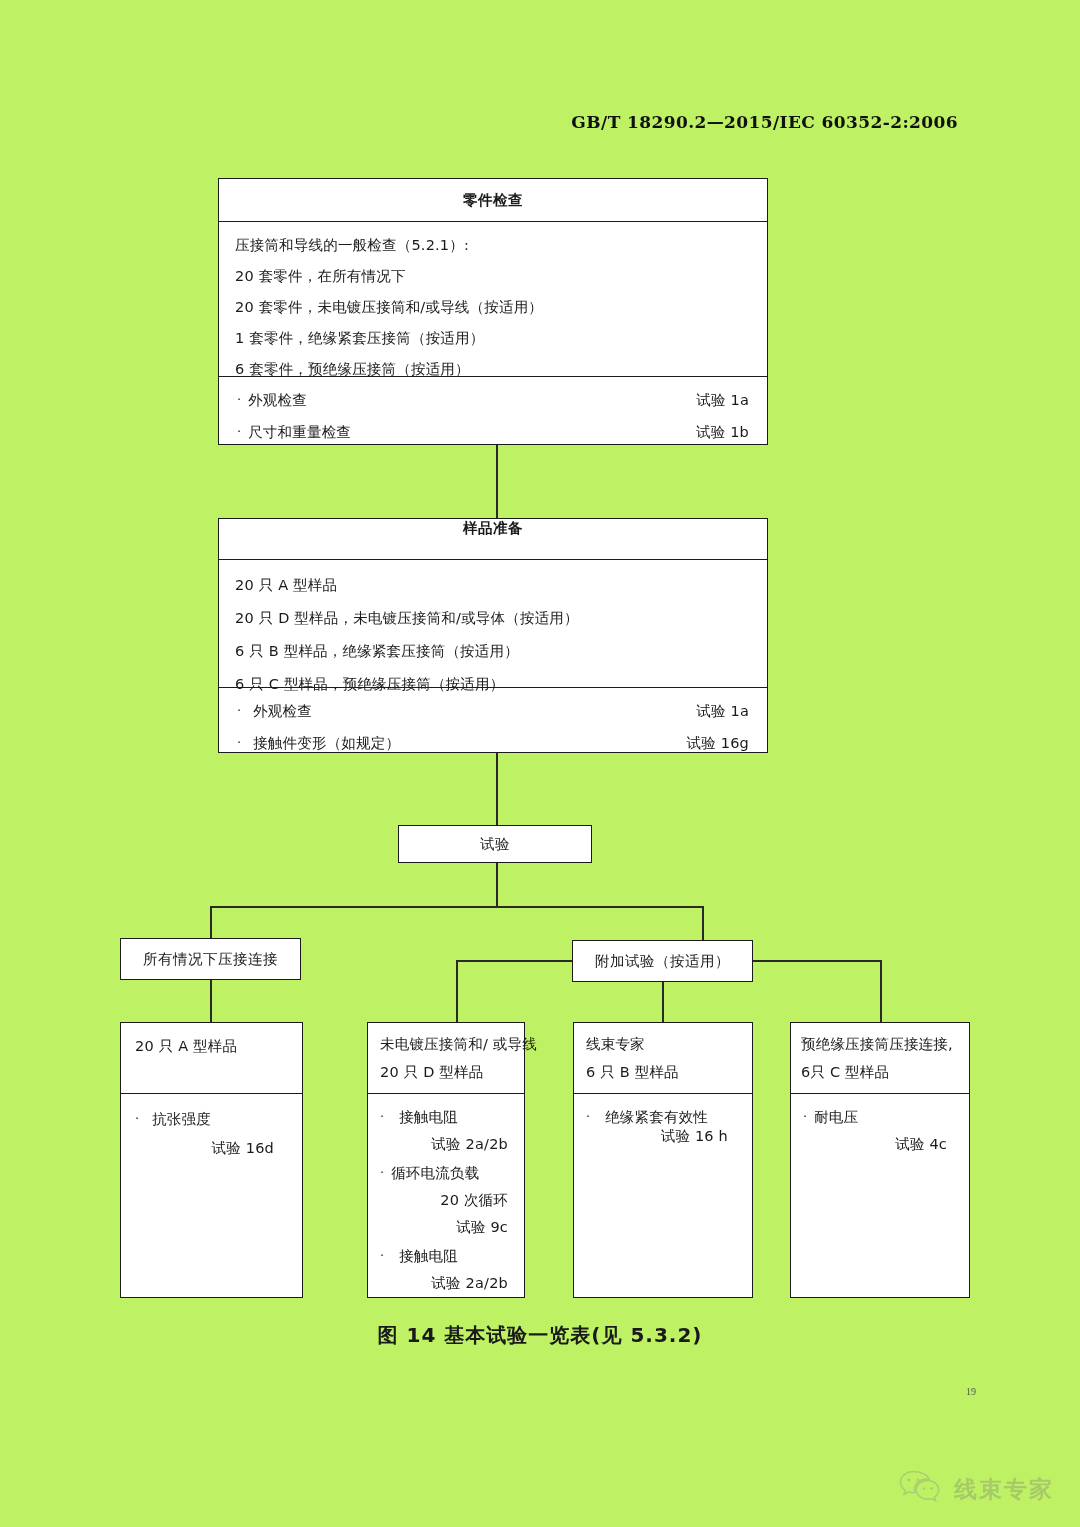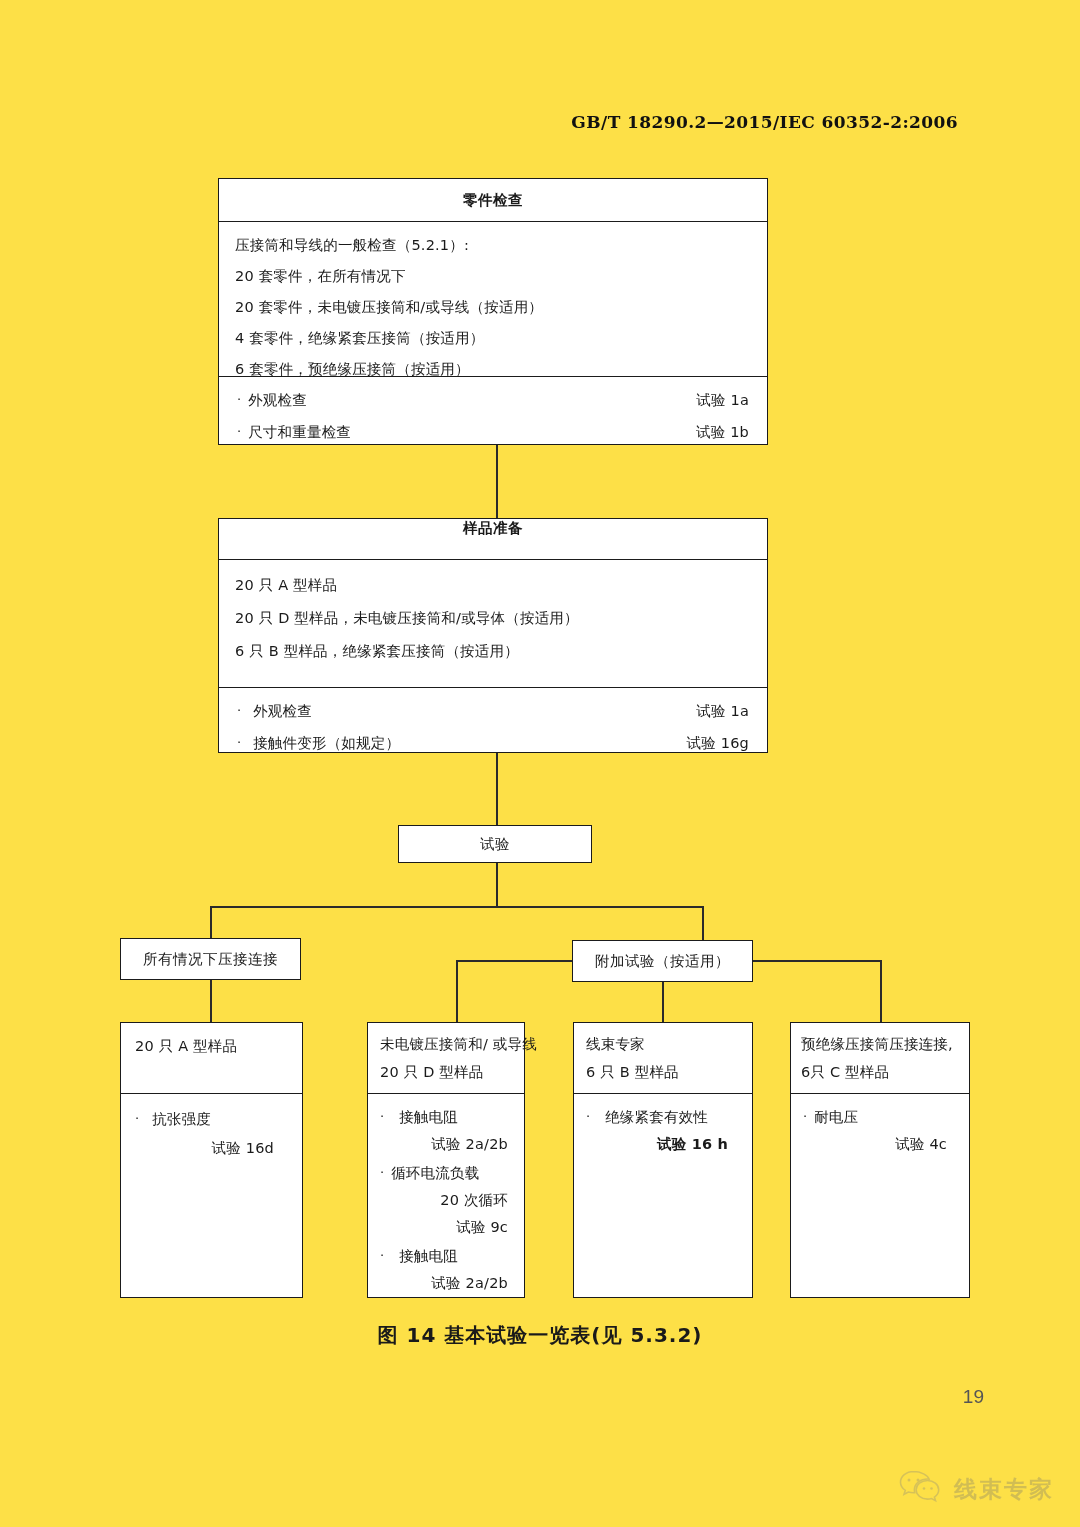--- a/index.html
+++ b/index.html
@@ -9,21 +9,21 @@
     background: #ffffff;
   }
   body {
     font-family: "DejaVu Sans", "Liberation Sans", sans-serif;
     color: #1a1a1a;
   }
   #page {
     position: relative;
     width: 1080px;
     height: 1527px;
-    background: #fde047;
+    background: #bef264;
     overflow: hidden;
   }
 
   
   .doc-header {
     position: absolute;
     top: 112px;
     right: 122px;
     font-family: "DejaVu Serif", "Liberation Serif", serif;
     font-weight: bold;
@@ -108,24 +108,24 @@
     left: 0;
     width: 1080px;
     top: 1322px;
     text-align: center;
     font-size: 20px;
     font-weight: bold;
     letter-spacing: 1px;
   }
   .pageno {
     position: absolute;
-    right: 96px;
+    right: 104px;
     top: 1386px;
-    font-family: Liberation Sans, sans-serif;
-    font-size: 19px;
+    font-family: Liberation Serif, serif;
+    font-size: 10px;
     color: #555;
   }
 
   
   .watermark {
     position: absolute;
     right: 26px;
     bottom: 18px;
     display: flex;
     align-items: center;
@@ -147,21 +147,21 @@
   <div class="doc-header">GB/T 18290.2—2015/IEC 60352-2:2006</div>
 
   <div class="fbox" style="left:218px; top:178px; width:550px; height:267px;">
     <div class="sec" style="height:42px; display:flex; align-items:center; justify-content:center;">
       <span class="hdr">零件检查</span>
     </div>
     <div class="sec" style="height:155px; padding:14px 16px 0 16px;">
       <div class="row-line" style="margin-bottom:12px;">压接筒和导线的一般检查（5.2.1）:</div>
       <div class="row-line" style="margin-bottom:12px;">20 套零件，在所有情况下</div>
       <div class="row-line" style="margin-bottom:12px;">20 套零件，未电镀压接筒和/或导线（按适用）</div>
-      <div class="row-line" style="margin-bottom:12px;">4 套零件，绝缘紧套压接筒（按适用）</div>
+      <div class="row-line" style="margin-bottom:12px;">1 套零件，绝缘紧套压接筒（按适用）</div>
       <div class="row-line">6 套零件，预绝缘压接筒（按适用）</div>
     </div>
     <div class="sec" style="height:68px; padding:14px 18px 0 18px;">
       <div class="bl" style="margin-bottom:13px;">
         <span class="dot">·</span>
         <span class="txt">外观检查</span>
         <span class="code">试验 1a</span>
       </div>
       <div class="bl">
         <span class="dot">·</span>
@@ -174,20 +174,21 @@
   <div class="vline" style="left:496px; top:445px; height:73px;"></div>
 
   <div class="fbox" style="left:218px; top:518px; width:550px; height:235px;">
     <div class="sec" style="height:40px; display:flex; align-items:flex-start; justify-content:center;">
       <span class="hdr">样品准备</span>
     </div>
     <div class="sec" style="height:128px; padding:16px 16px 0 16px;">
       <div class="row-line" style="margin-bottom:14px;">20 只 A 型样品</div>
       <div class="row-line" style="margin-bottom:14px;">20 只 D 型样品，未电镀压接筒和/或导体（按适用）</div>
       <div class="row-line" style="margin-bottom:14px;">6 只 B 型样品，绝缘紧套压接筒（按适用）</div>
+      <div class="row-line">6 只 C 型样品，预绝缘压接筒（按适用）</div>
     </div>
     <div class="sec" style="height:67px; padding:14px 18px 0 18px;">
       <div class="bl" style="margin-bottom:13px;">
         <span class="dot">·</span>
         <span class="txt" style="margin-left:5px;">外观检查</span>
         <span class="code">试验 1a</span>
       </div>
       <div class="bl">
         <span class="dot">·</span>
         <span class="txt" style="margin-left:5px;">接触件变形（如规定）</span>
@@ -266,21 +267,21 @@
   <div class="fbox" style="left:573px; top:1022px; width:180px; height:276px;">
     <div class="sec" style="height:70px; padding:12px 12px 0 12px;">
       <div class="row-line" style="margin-bottom:9px;">线束专家</div>
       <div class="row-line">6 只 B 型样品</div>
     </div>
     <div class="sec" style="height:204px; padding:14px 12px 0 12px;">
       <div class="bl">
         <span class="dot">·</span>
         <span class="txt" style="margin-left:8px;">绝缘紧套有效性</span>
       </div>
-      <div class="code-right" style="margin-top:8px; padding-right:12px;font-weight:bold;">试验 16 h</div>
+      <div class="code-right" style="padding-right:12px;">试验 16 h</div>
     </div>
   </div>
 
   <div class="fbox" style="left:790px; top:1022px; width:180px; height:276px;">
     <div class="sec" style="height:70px; padding:12px 10px 0 10px;">
       <div class="row-line" style="margin-bottom:9px;">预绝缘压接筒压接连接,</div>
       <div class="row-line">6只 C 型样品</div>
     </div>
     <div class="sec" style="height:204px; padding:14px 12px 0 12px;">
       <div class="bl">

